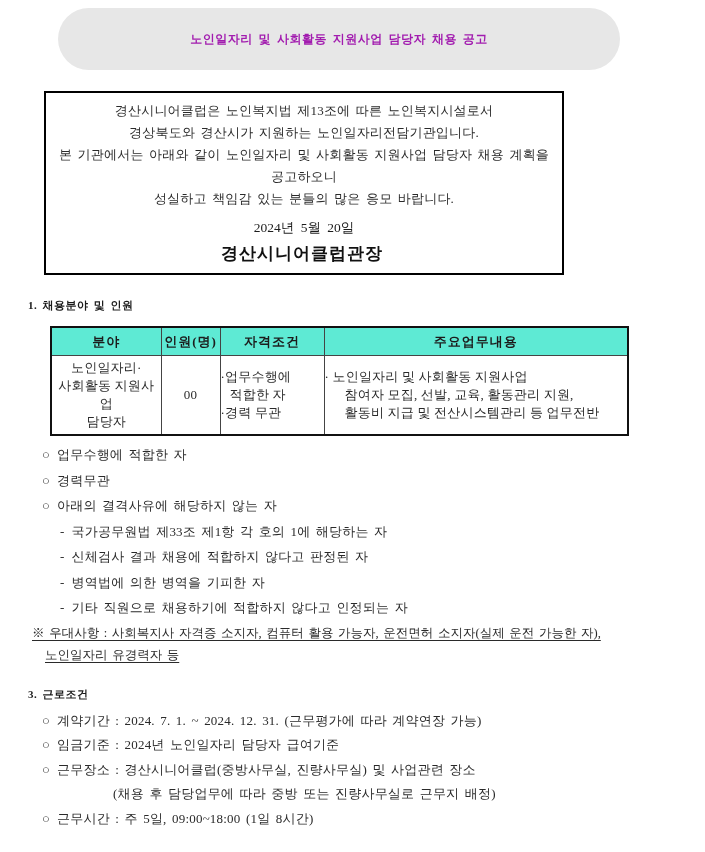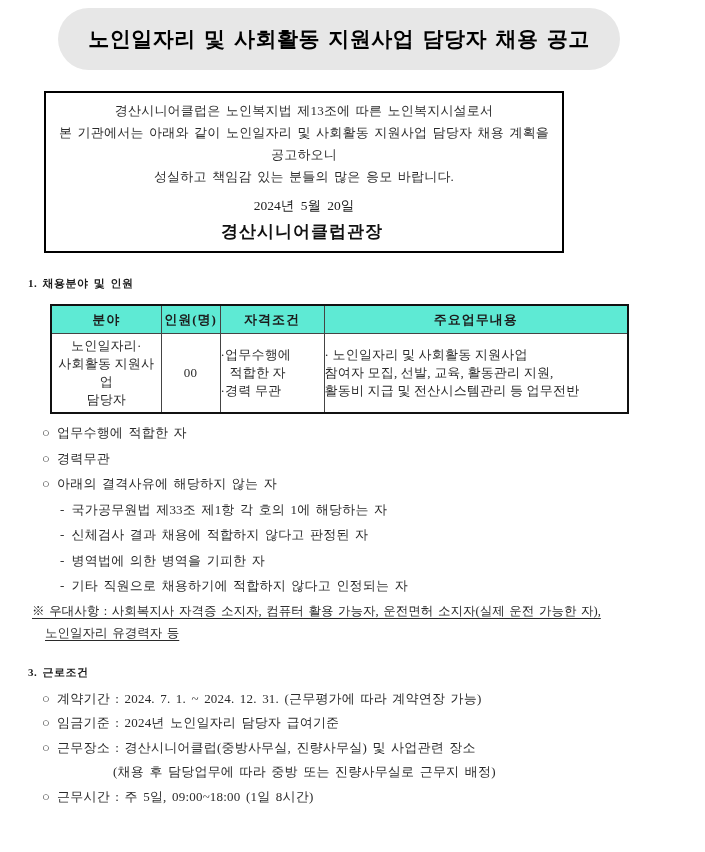--- a/index.html
+++ b/index.html
@@ -9,21 +9,21 @@
     color:#222222;
   }
   .page{position:relative;width:705px;height:852px;}
 
   
   .title-banner{
     margin:8px 0 0 58px;width:562px;height:62px;
     background:#e7e7e7;border-radius:31px;
     display:flex;align-items:center;justify-content:center;
     font-family:"Liberation Sans","DejaVu Sans",sans-serif;
-    font-size:21px;font-weight:700;color:#000000;
+    font-size:12px;font-weight:700;color:#a21caf;
     letter-spacing:0.5px;word-spacing:2px;
   }
 
   
   .notice-box{
     box-sizing:border-box;margin:21px 0 0 44px;width:520px;
     border:2px solid #000000;padding:7px 4px 4px 4px;
   }
   .notice-lines div{
     text-align:center;font-size:13px;line-height:22px;
@@ -60,21 +60,21 @@
     font-weight:600;letter-spacing:1px;color:#1c1c1c;
   }
   table.recruit td{
     border:1px solid #444444;padding:3px 0;line-height:18px;
     vertical-align:middle;color:#2a2a2a;letter-spacing:0.2px;
   }
   td.cell-field,td.cell-count{text-align:center;}
   td.cell-qual{padding-left:10px;}
   td.cell-qual div:nth-child(2){padding-left:9px;}
   td.cell-duties{padding-left:8px;}
-  td.cell-duties div:nth-child(n+2){padding-left:0;}
+  td.cell-duties div:nth-child(n+2){padding-left:20px;}
 
   
   .doc-list{margin:6px 0 0 42px;}
   .doc-item{
     font-size:13px;line-height:25.5px;word-spacing:2px;
     letter-spacing:0.2px;color:#2a2a2a;white-space:nowrap;
   }
   .doc-list.s3 .doc-item{line-height:24.5px;}
   .doc-item .bullet{margin-right:7px;}
   .doc-item.sub{margin-left:18px;}
@@ -93,20 +93,21 @@
 
 <div class="page">
 
   <div class="title-banner">
     <span>노인일자리 및 사회활동 지원사업 담당자 채용 공고</span>
   </div>
 
   <div class="notice-box">
     <div class="notice-lines">
       <div>경산시니어클럽은 노인복지법 제13조에 따른 노인복지시설로서</div>
+      <div>경상북도와 경산시가 지원하는 노인일자리전담기관입니다.</div>
       <div>본 기관에서는 아래와 같이 노인일자리 및 사회활동 지원사업 담당자 채용 계획을 공고하오니</div>
       <div>성실하고 책임감 있는 분들의 많은 응모 바랍니다.</div>
     </div>
     <div class="notice-date">2024년 5월 20일</div>
     <div class="notice-signature">경산시니어클럽관장</div>
   </div>
 
   <div class="section-heading s1">1. 채용분야 및 인원</div>
 
   <table class="recruit">

